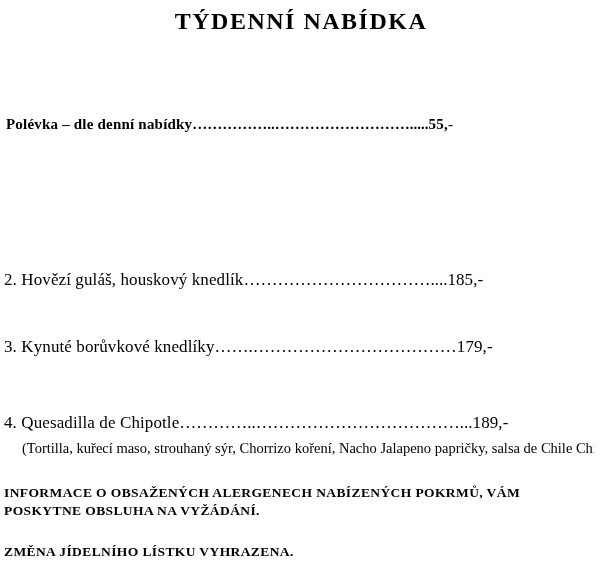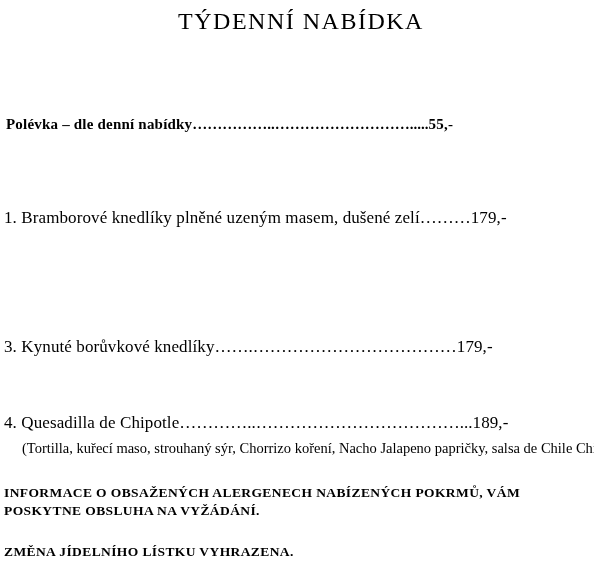--- a/index.html
+++ b/index.html
@@ -17,21 +17,21 @@
   }
   .page {
     position: relative;
     width: 602px;
     height: 583px;
     box-sizing: border-box;
   }
   .title {
     text-align: center;
     font-family: "Liberation Serif", serif;
-    font-weight: normal;
+    font-weight: bold;
     font-size: 24px;
     letter-spacing: 1.5px;
     margin: 8px 0 0 0;
     padding: 0;
     line-height: 1.1;
   }
   .soup-row {
     position: absolute;
     left: 6px;
     top: 108px;
@@ -87,25 +87,25 @@
 <body>
 
 <div class="page">
 
   <h1 class="title">TÝDENNÍ NABÍDKA</h1>
 
   <div class="soup-row">
     <span>Polévka – dle denní nabídky</span><span class="dots">……………..……………………….....</span><span>55,-</span>
   </div>
 
-  <div class="item item-1">
-    <span>1.</span>
-    <span>Bramborové knedlíky plněné uzeným masem, dušené zelí</span><span class="dots">………</span><span>179,-</span>
+
+  <div class="item item-2">
+    <span>2.</span>
+    <span>Hovězí guláš, houskový knedlík</span><span class="dots">……………………………....</span><span>185,-</span>
   </div>
-
 
   <div class="item item-3">
     <span>3.</span>
     <span>Kynuté borůvkové knedlíky</span><span class="dots">…….………………………………</span><span>179,-</span>
   </div>
 
   <div class="item item-4">
     <span>4.</span>
     <span>Quesadilla de Chipotle</span><span class="dots">…………..………………………………...</span><span>189,-</span>
   </div>

